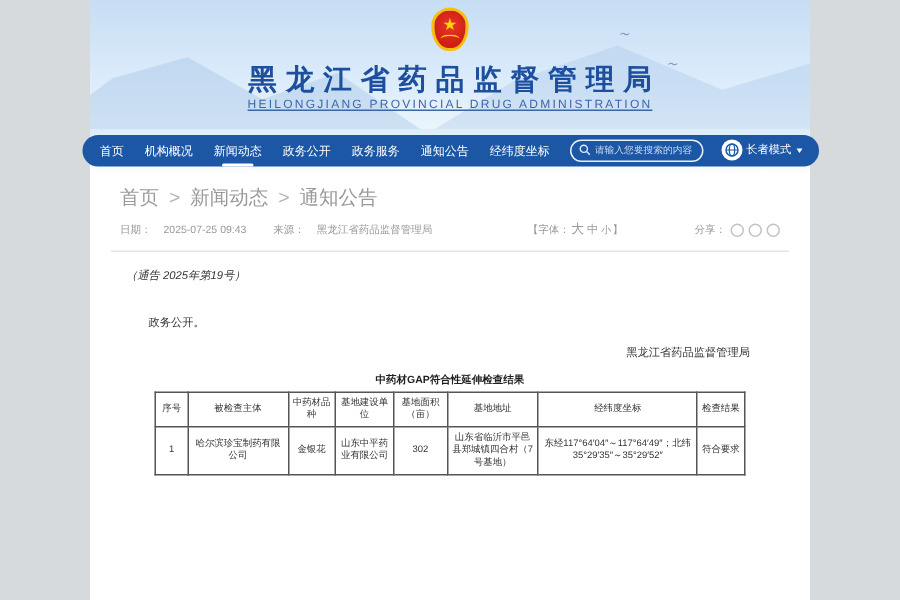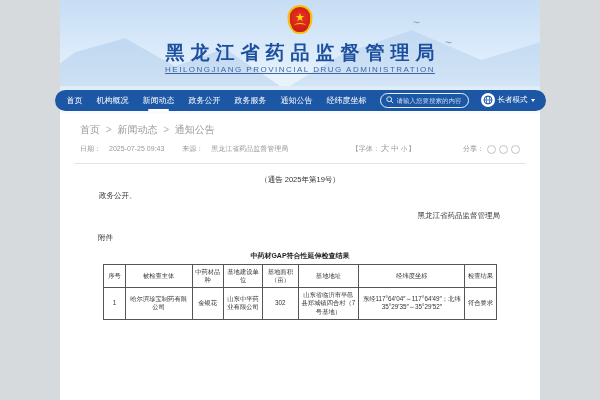--- a/index.html
+++ b/index.html
@@ -34,39 +34,39 @@
   .nav-item { color:#fff; font-size:8px; text-decoration:none; position:relative; padding:3px 1px; cursor:pointer; white-space:nowrap; }
   .nav-item.active::after { content:""; position:absolute; left:18%; right:18%; bottom:-2px; height:2px; background:#fff; border-radius:1px; }
   .search-pill { display:flex; align-items:center; border:1px solid rgba(255,255,255,.9); border-radius:8.5px; height:15px; padding:0 5px; gap:3px; }
   .search-pill input { background:transparent; border:none; outline:none; color:#e3eefb; font-size:6.5px; width:66px; }
   .search-pill input::placeholder { color:#c6daf2; }
   .mode-btn { display:flex; align-items:center; gap:3px; color:#fff; font-size:7.5px; cursor:pointer; white-space:nowrap; }
   .globe-icon { width:14px; height:14px; border-radius:50%; background:#fff; display:flex; align-items:center; justify-content:center; flex:none; }
   .caret-down { width:0; height:0; border-left:2.5px solid transparent; border-right:2.5px solid transparent; border-top:3.5px solid #fff; display:inline-block; }
 
   
-  .breadcrumb { padding:9px 20px 4px; font-size:10px; color:#9a9a9a; }
+  .breadcrumb { padding:9px 20px 4px; font-size:13px; color:#9a9a9a; }
   .breadcrumb a { color:#9a9a9a; text-decoration:none; cursor:pointer; }
   .breadcrumb .sep { margin:0 3px; color:#b5b5b5; }
 
   
   .article-title { text-align:center; font-size:11.5px; font-weight:bold; color:#1f1f1f; padding:12px 14px 9px; line-height:15px; }
   .meta-row { display:flex; justify-content:space-between; align-items:center; margin:0 14px;
               padding:2px 6px 8px; font-size:7px; color:#999; border-bottom:1px solid #e4e4e4; }
   .meta-left span { margin-right:8px; }
   .font-ctrl span.size { margin:0 1px; cursor:pointer; }
   .font-ctrl .lg { font-size:8.5px; }
   .font-ctrl .md { font-size:7.5px; }
   .font-ctrl .sm { font-size:6.5px; }
   .share { display:flex; align-items:center; }
   .share-dot { width:9px; height:9px; border:1px solid #c3c3c3; border-radius:50%; display:inline-block; margin-left:3px; cursor:pointer; }
 
   
   .body-area { padding:10px 24px 0; font-size:7.5px; color:#333; line-height:11px; }
-  .notice-no { text-align:center; margin-bottom:5px; }
+  .notice-no { margin-bottom:20px;font-style:italic; }
   .para { text-indent:2em; text-align:justify; }
   .closing { text-indent:2em; margin-top:1px; }
   .signoff { text-align:right; margin-top:9px; padding-right:16px; }
   .signoff div { margin-bottom:3px; }
   .attachment { margin-top:11px; margin-left:14px; }
 
   
   .table-title { text-align:center; font-size:7px; font-weight:bold; color:#1f1f1f; margin:8px 0 3px; }
   table.result { width:82%; margin:0 auto; border-collapse:collapse; font-size:6.3px; color:#333; table-layout:fixed; }
   .result th, .result td { border:1px solid #555; text-align:center; vertical-align:middle; padding:2.5px 2px; line-height:8.5px; word-break:break-all; font-weight:normal; }
@@ -142,21 +142,20 @@
         <span class="share-dot"></span>
       </div>
     </div>
 
     <div class="body-area">
       <div class="notice-no">（通告 2025年第19号）</div>
       <p class="closing">政务公开。</p>
       <div class="signoff">
         <div>黑龙江省药品监督管理局</div>
       </div>
-      <div class="attachment">附件</div>
     </div>
 
     <div class="table-title">中药材GAP符合性延伸检查结果</div>
     <table class="result">
       <colgroup>
         <col style="width:5.5%">
           <col style="width:17%">
           <col style="width:8%">
           <col style="width:10%">
         <col style="width:9%">

